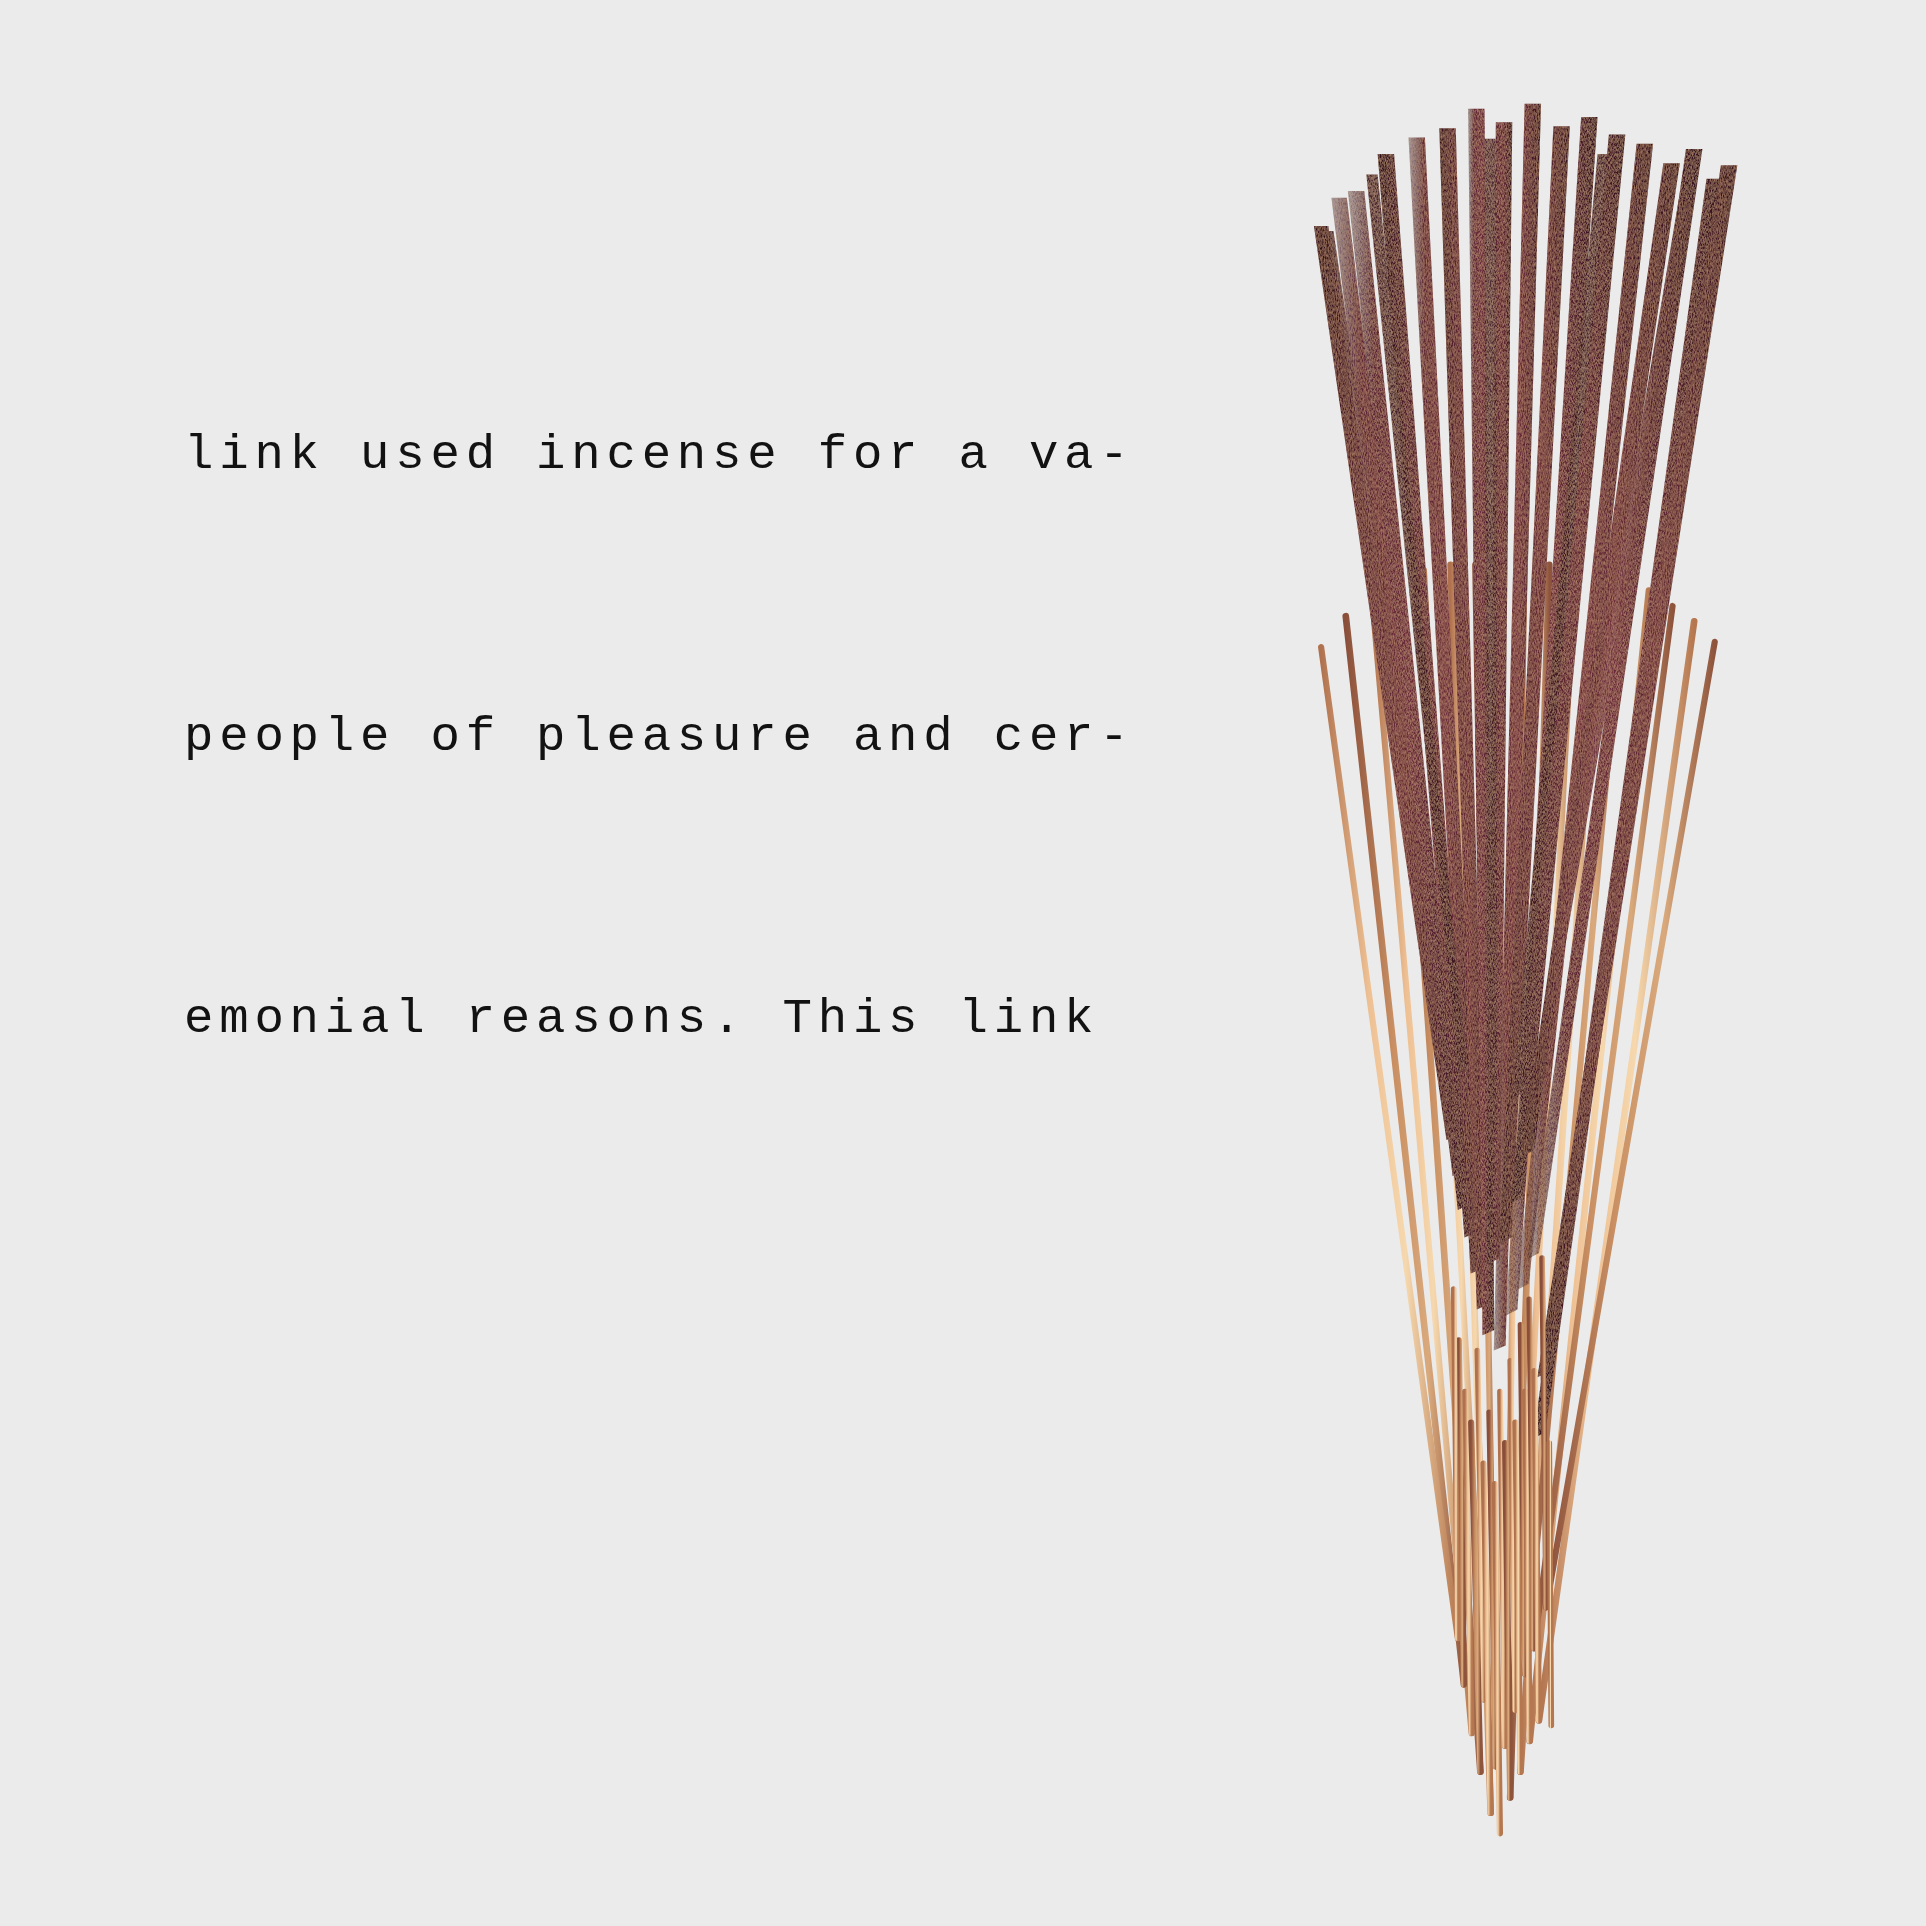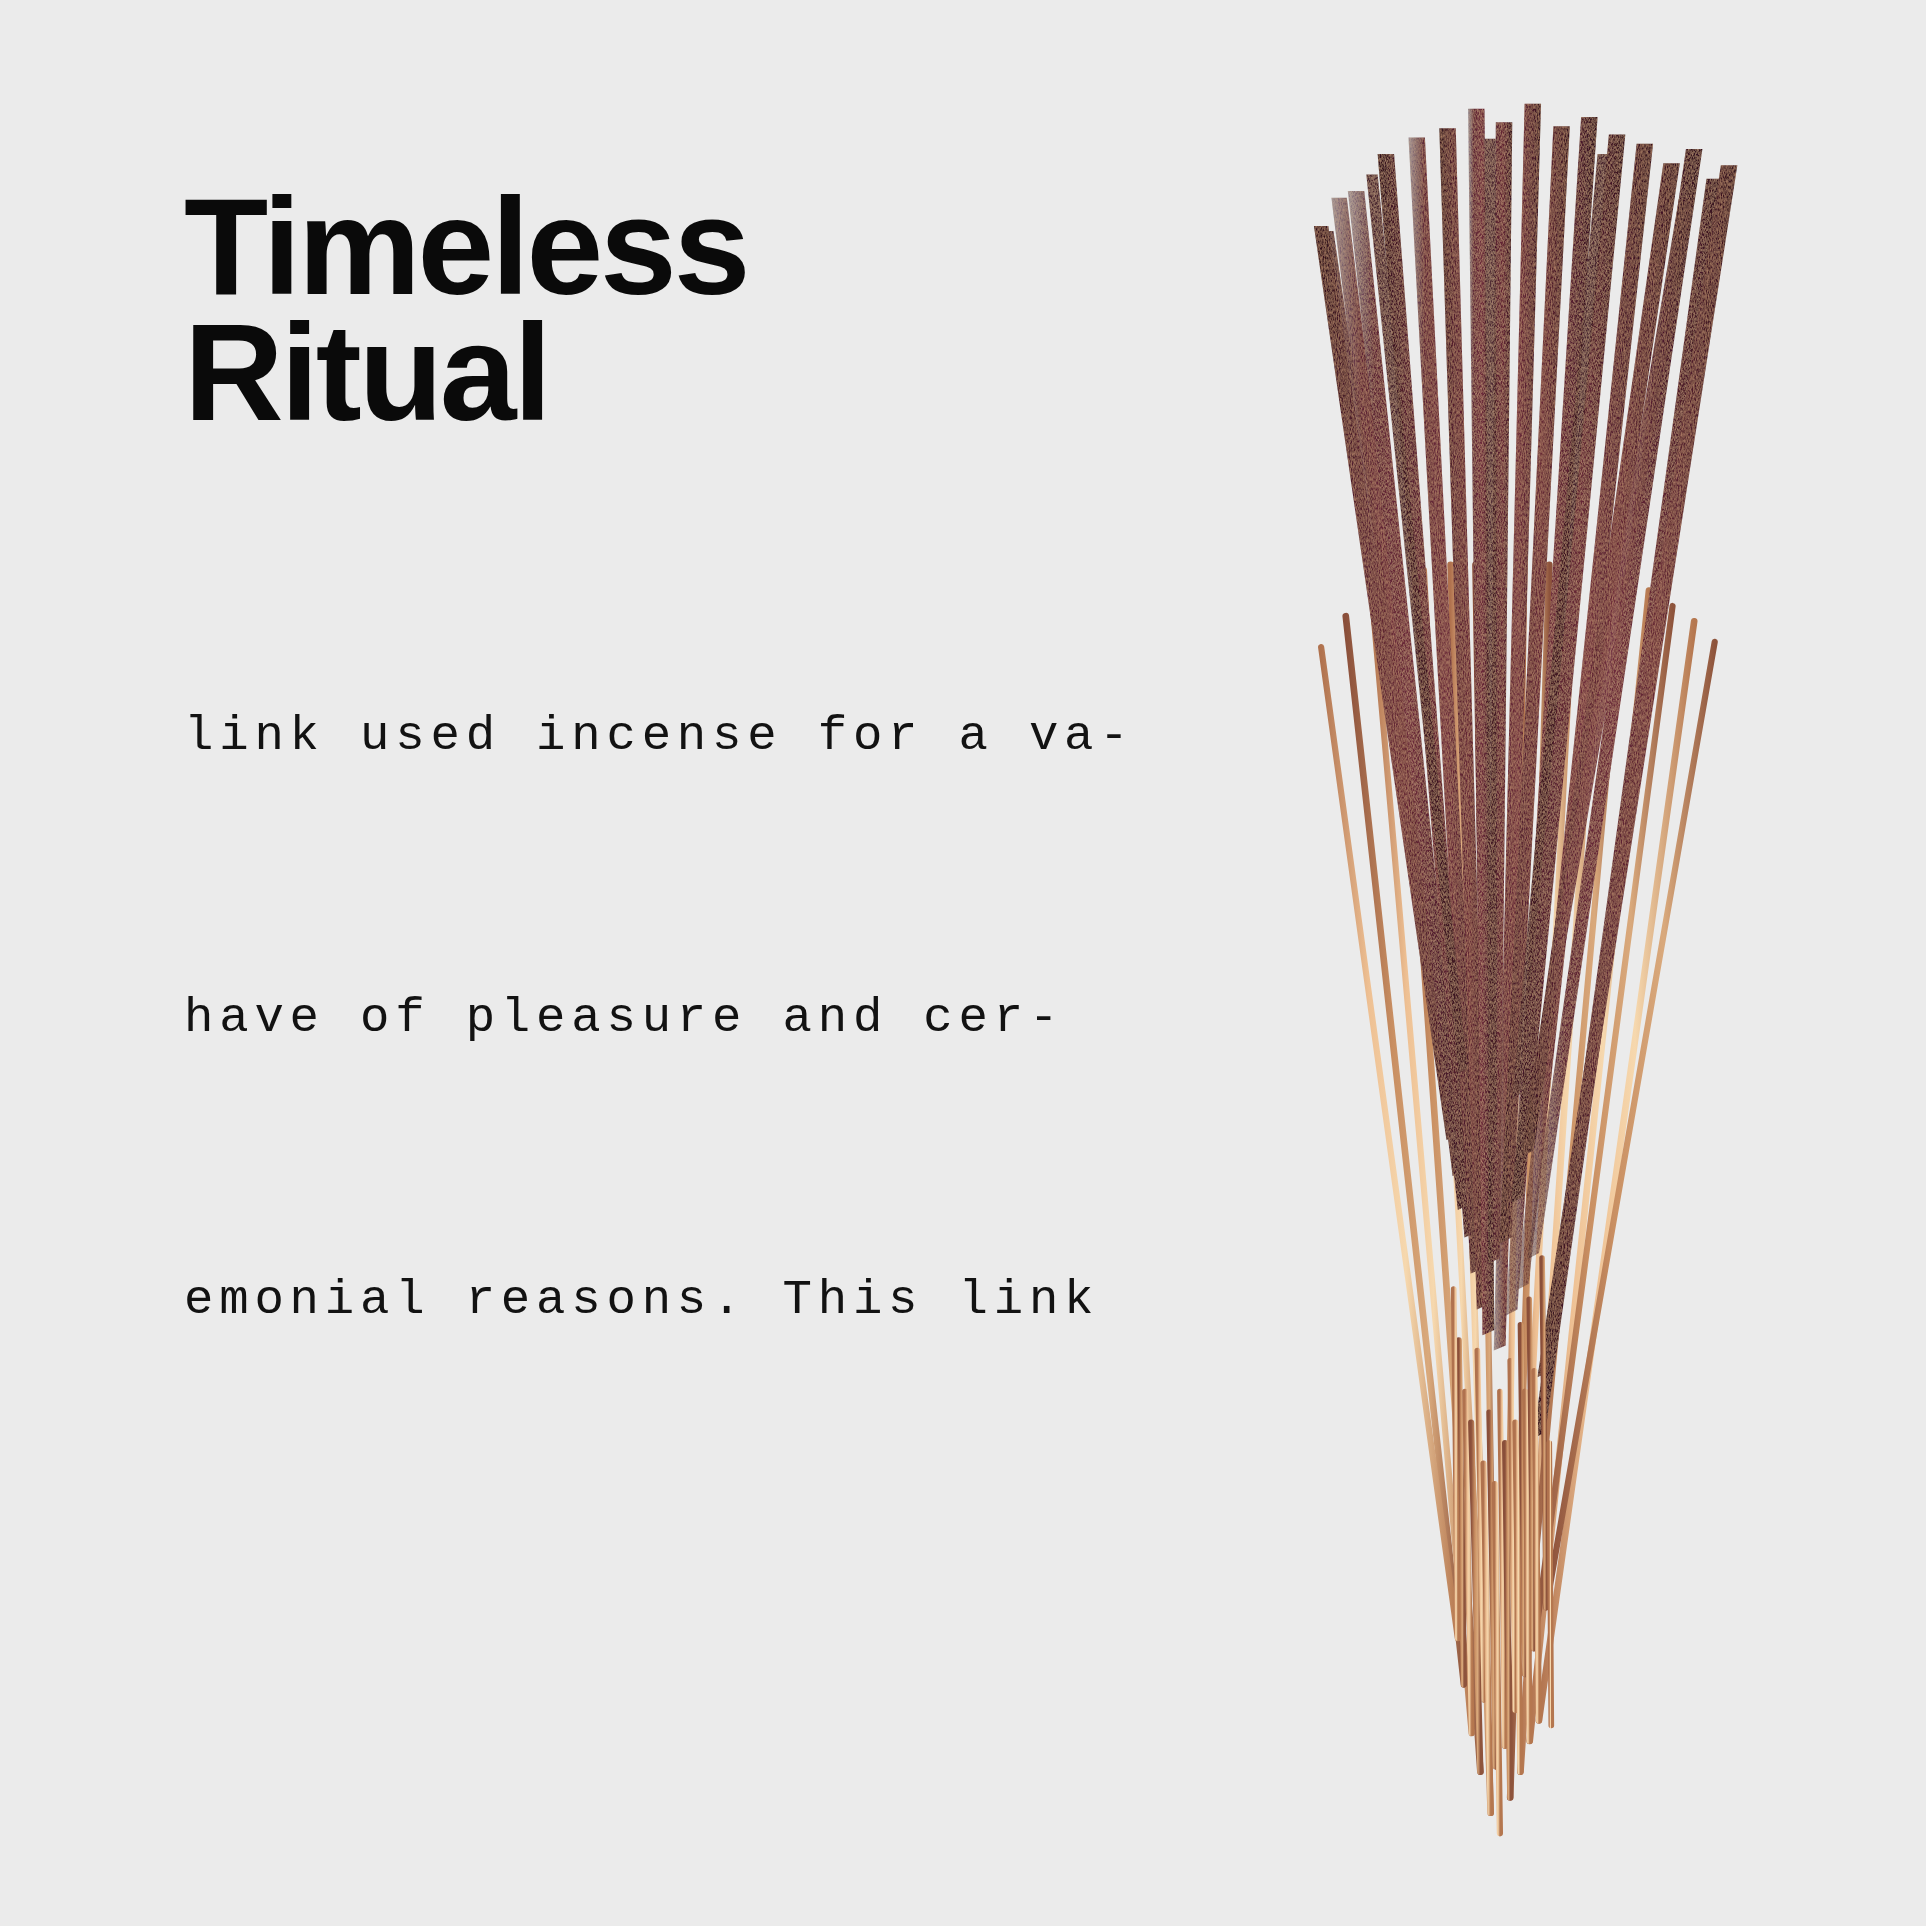--- a/index.html
+++ b/index.html
@@ -59,28 +59,24 @@
   }
   #incense-figure svg { display: block; width: 100%; height: 100%; }
 </style>
 </head>
 <body>
 
 <div id="page">
 
   <div id="text-column">
 
-    <h1 id="heading">
-      <span class="hline">Timeless</span>
-      <span class="hline">Ritual</span>
-    </h1>
 
     <p id="body-copy">
       <span class="pline">link used incense for a va-</span>
-      <span class="pline">have of pleasure and cer-</span>
+      <span class="pline">people of pleasure and cer-</span>
       <span class="pline">emonial reasons. This link</span>
       
       
       
       
       
     </p>
 
   </div>
 

